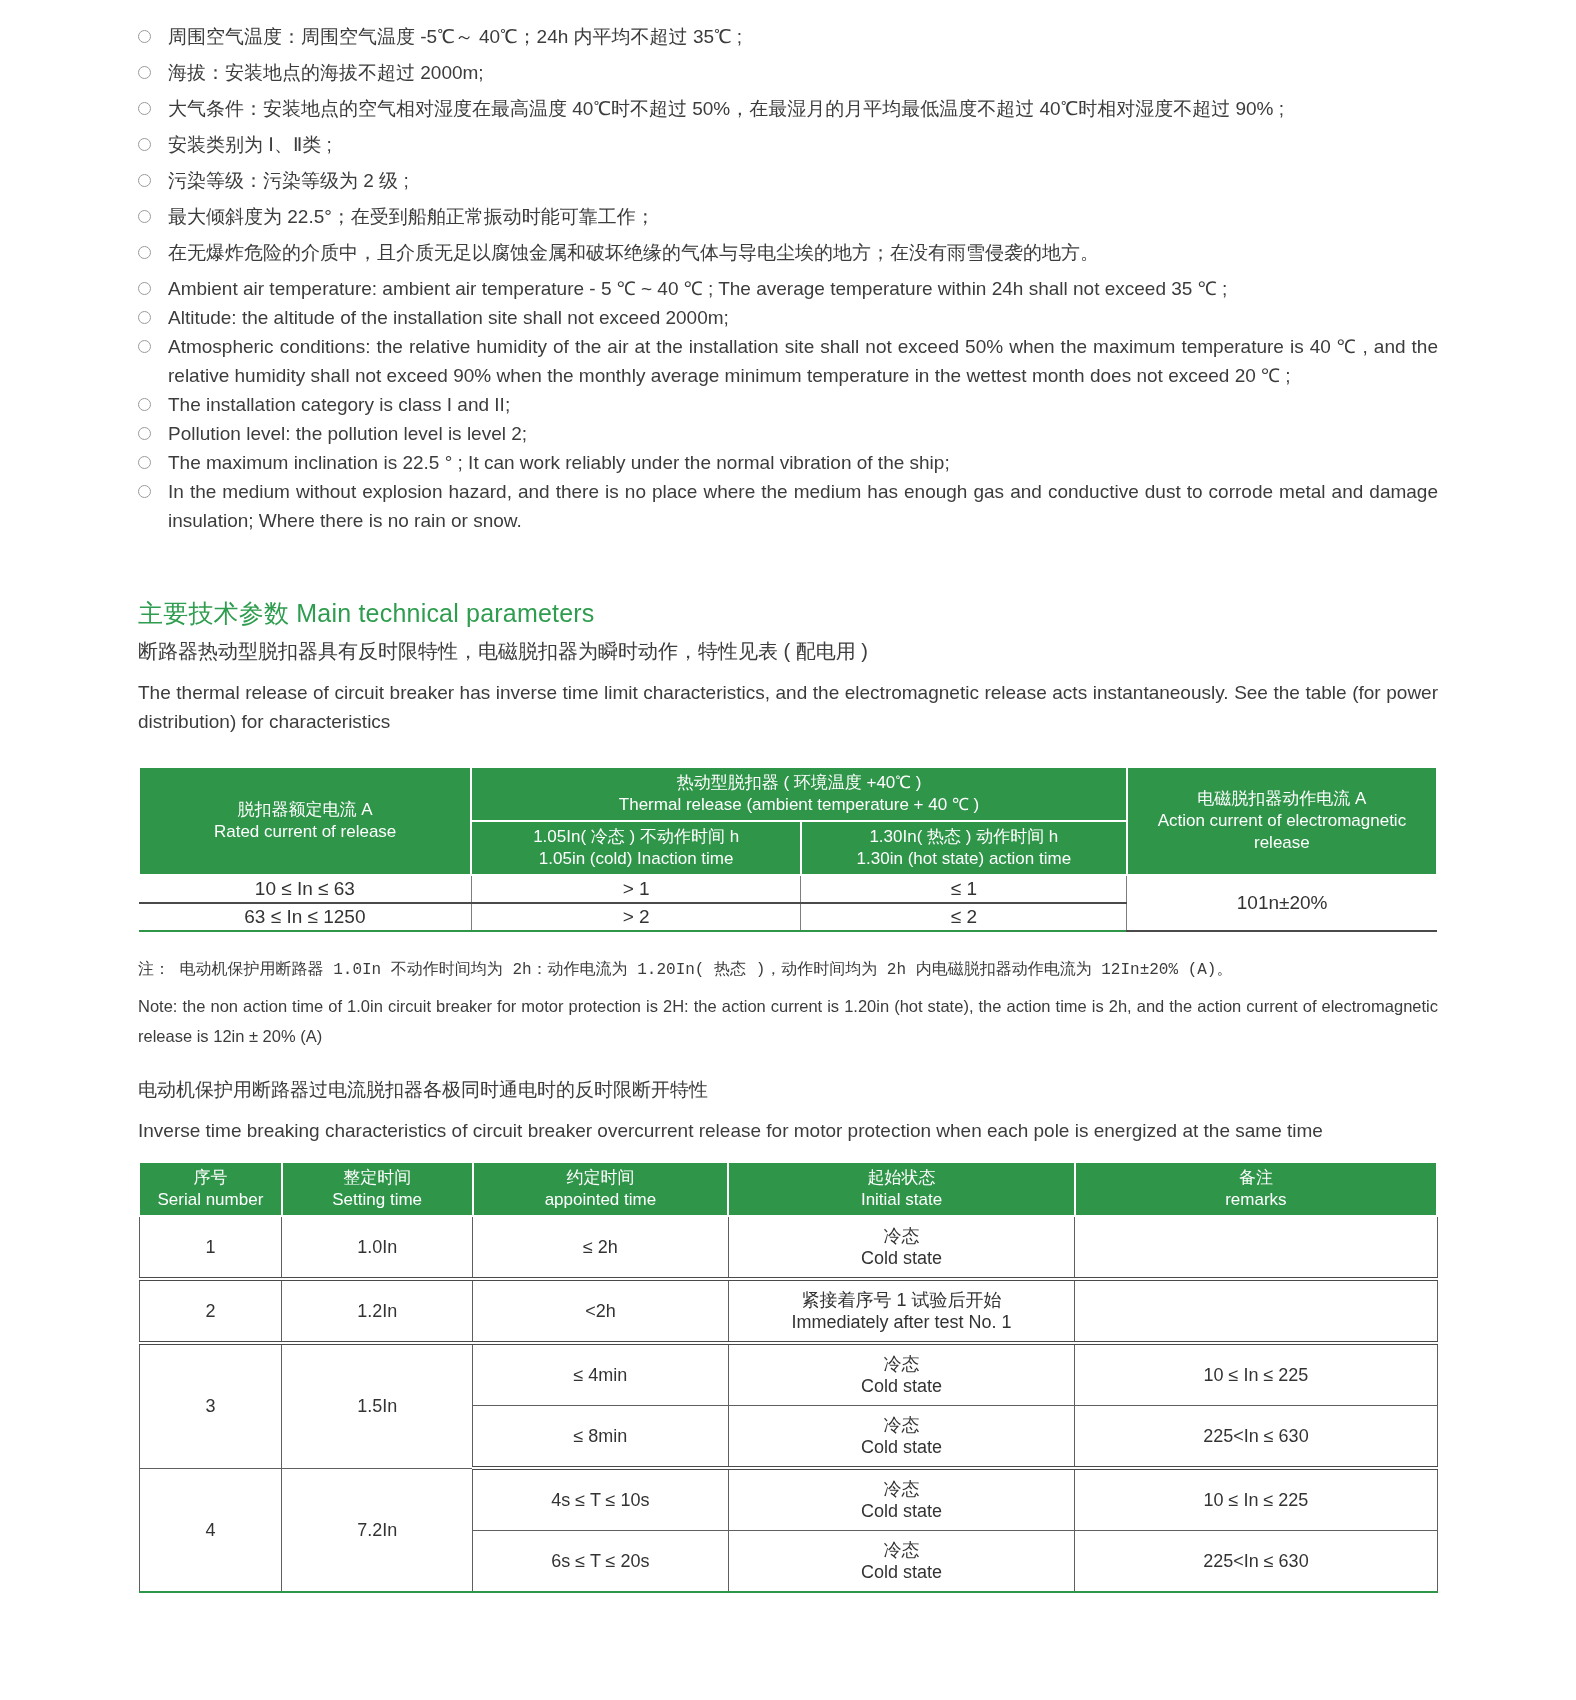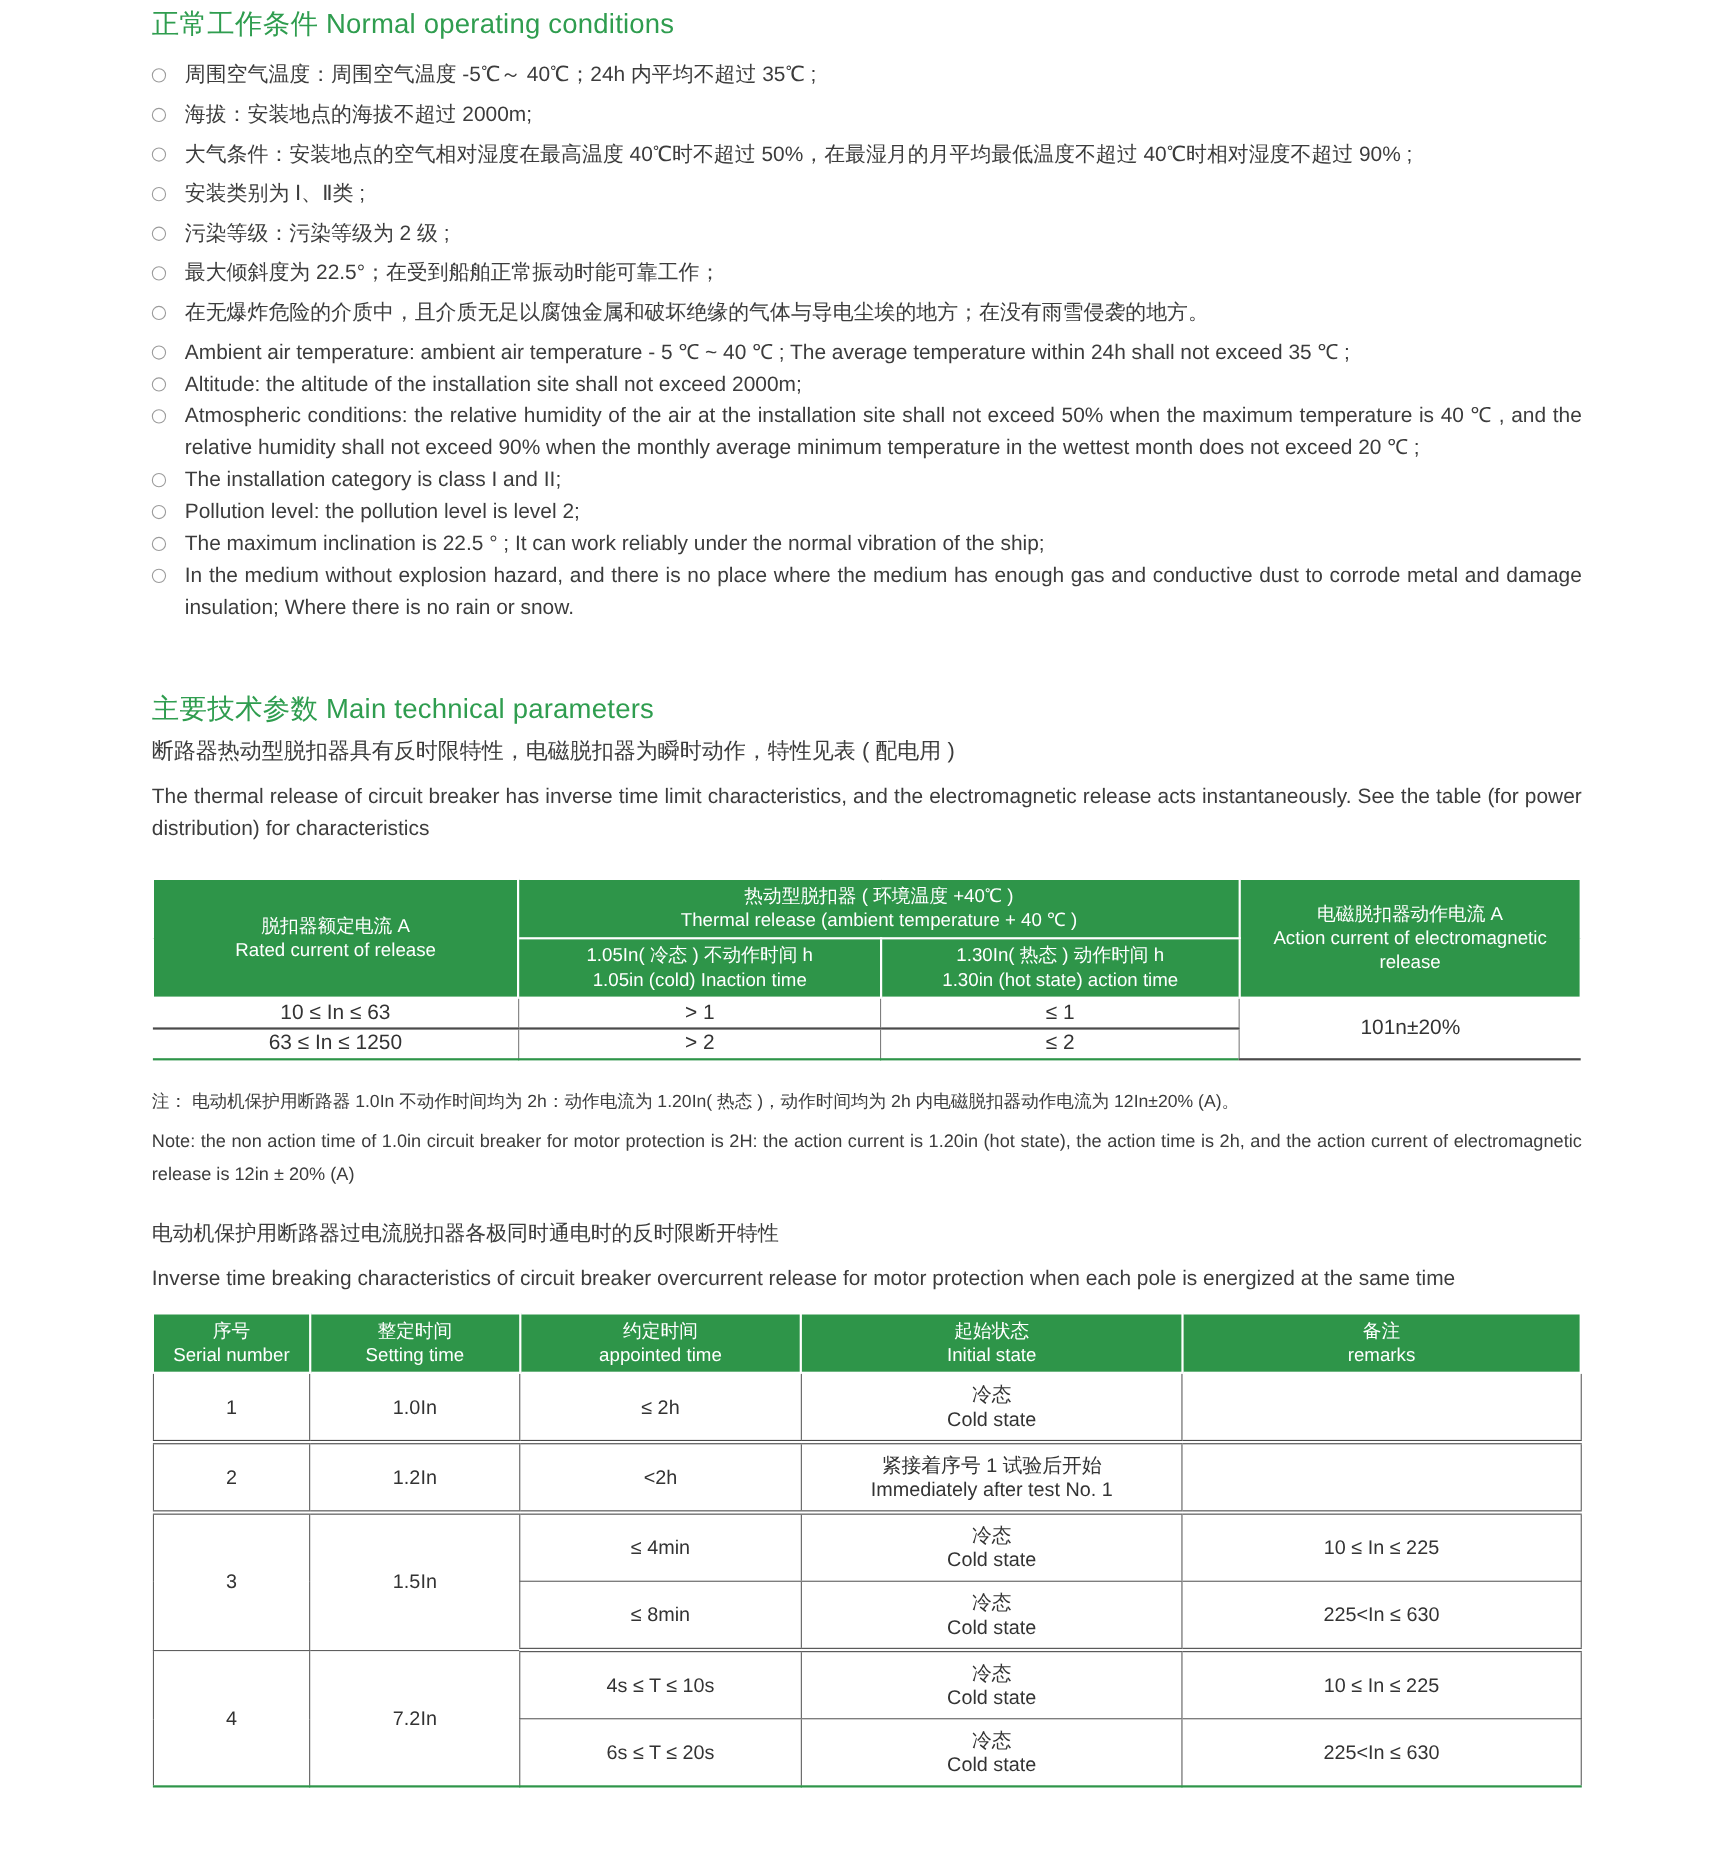--- a/index.html
+++ b/index.html
@@ -51,32 +51,31 @@
   .t1 tbody td + td { border-left:1px solid #7e7e7e; }
   .t1 tr.sep td { border-bottom:2px solid #4a4a4a; }
 
   .t2 td { border-left:1px solid #5f5f5f; }
   .t2 td:first-child { border-left:1px solid #5f5f5f; }
   .t2 tbody tr td:last-child { border-right:1px solid #5f5f5f; }
   .t2 tr.thick td { border-bottom:4px double #4a4a4a; }
   .t2 tr.thin td { border-bottom:1px solid #5f5f5f; }
   .t2 .state .l { display:block; }
 
-  p.note-cn { margin-top:26px; font-size:16px; line-height:24px; color:#3c3c3c; }
+  p.note-cn { margin-top:26px; font-size:16px; line-height:24px; color:#3c3c3c;font-family:Liberation Mono, monospace; }
   p.note-en { margin-top:9px; font-size:16.5px; line-height:30px; text-align:justify; }
 
   p.lead-cn { margin-top:24px; font-size:19px; line-height:29px; }
 </style>
 </head>
 <body>
 
 <div class="content">
   <div class="inner">
 
-    <h1 class="sec-title">正常工作条件 Normal operating conditions</h1>
 
     <ul class="cond-list">
       <li class="cn">
           <span class="bullet"></span>
           <span class="li-text no-just">周围空气温度：周围空气温度 -5℃～ 40℃；24h 内平均不超过 35℃ ;</span>
         </li>
       <li class="cn">
           <span class="bullet"></span>
           <span class="li-text no-just">海拔：安装地点的海拔不超过 2000m;</span>
         </li>

